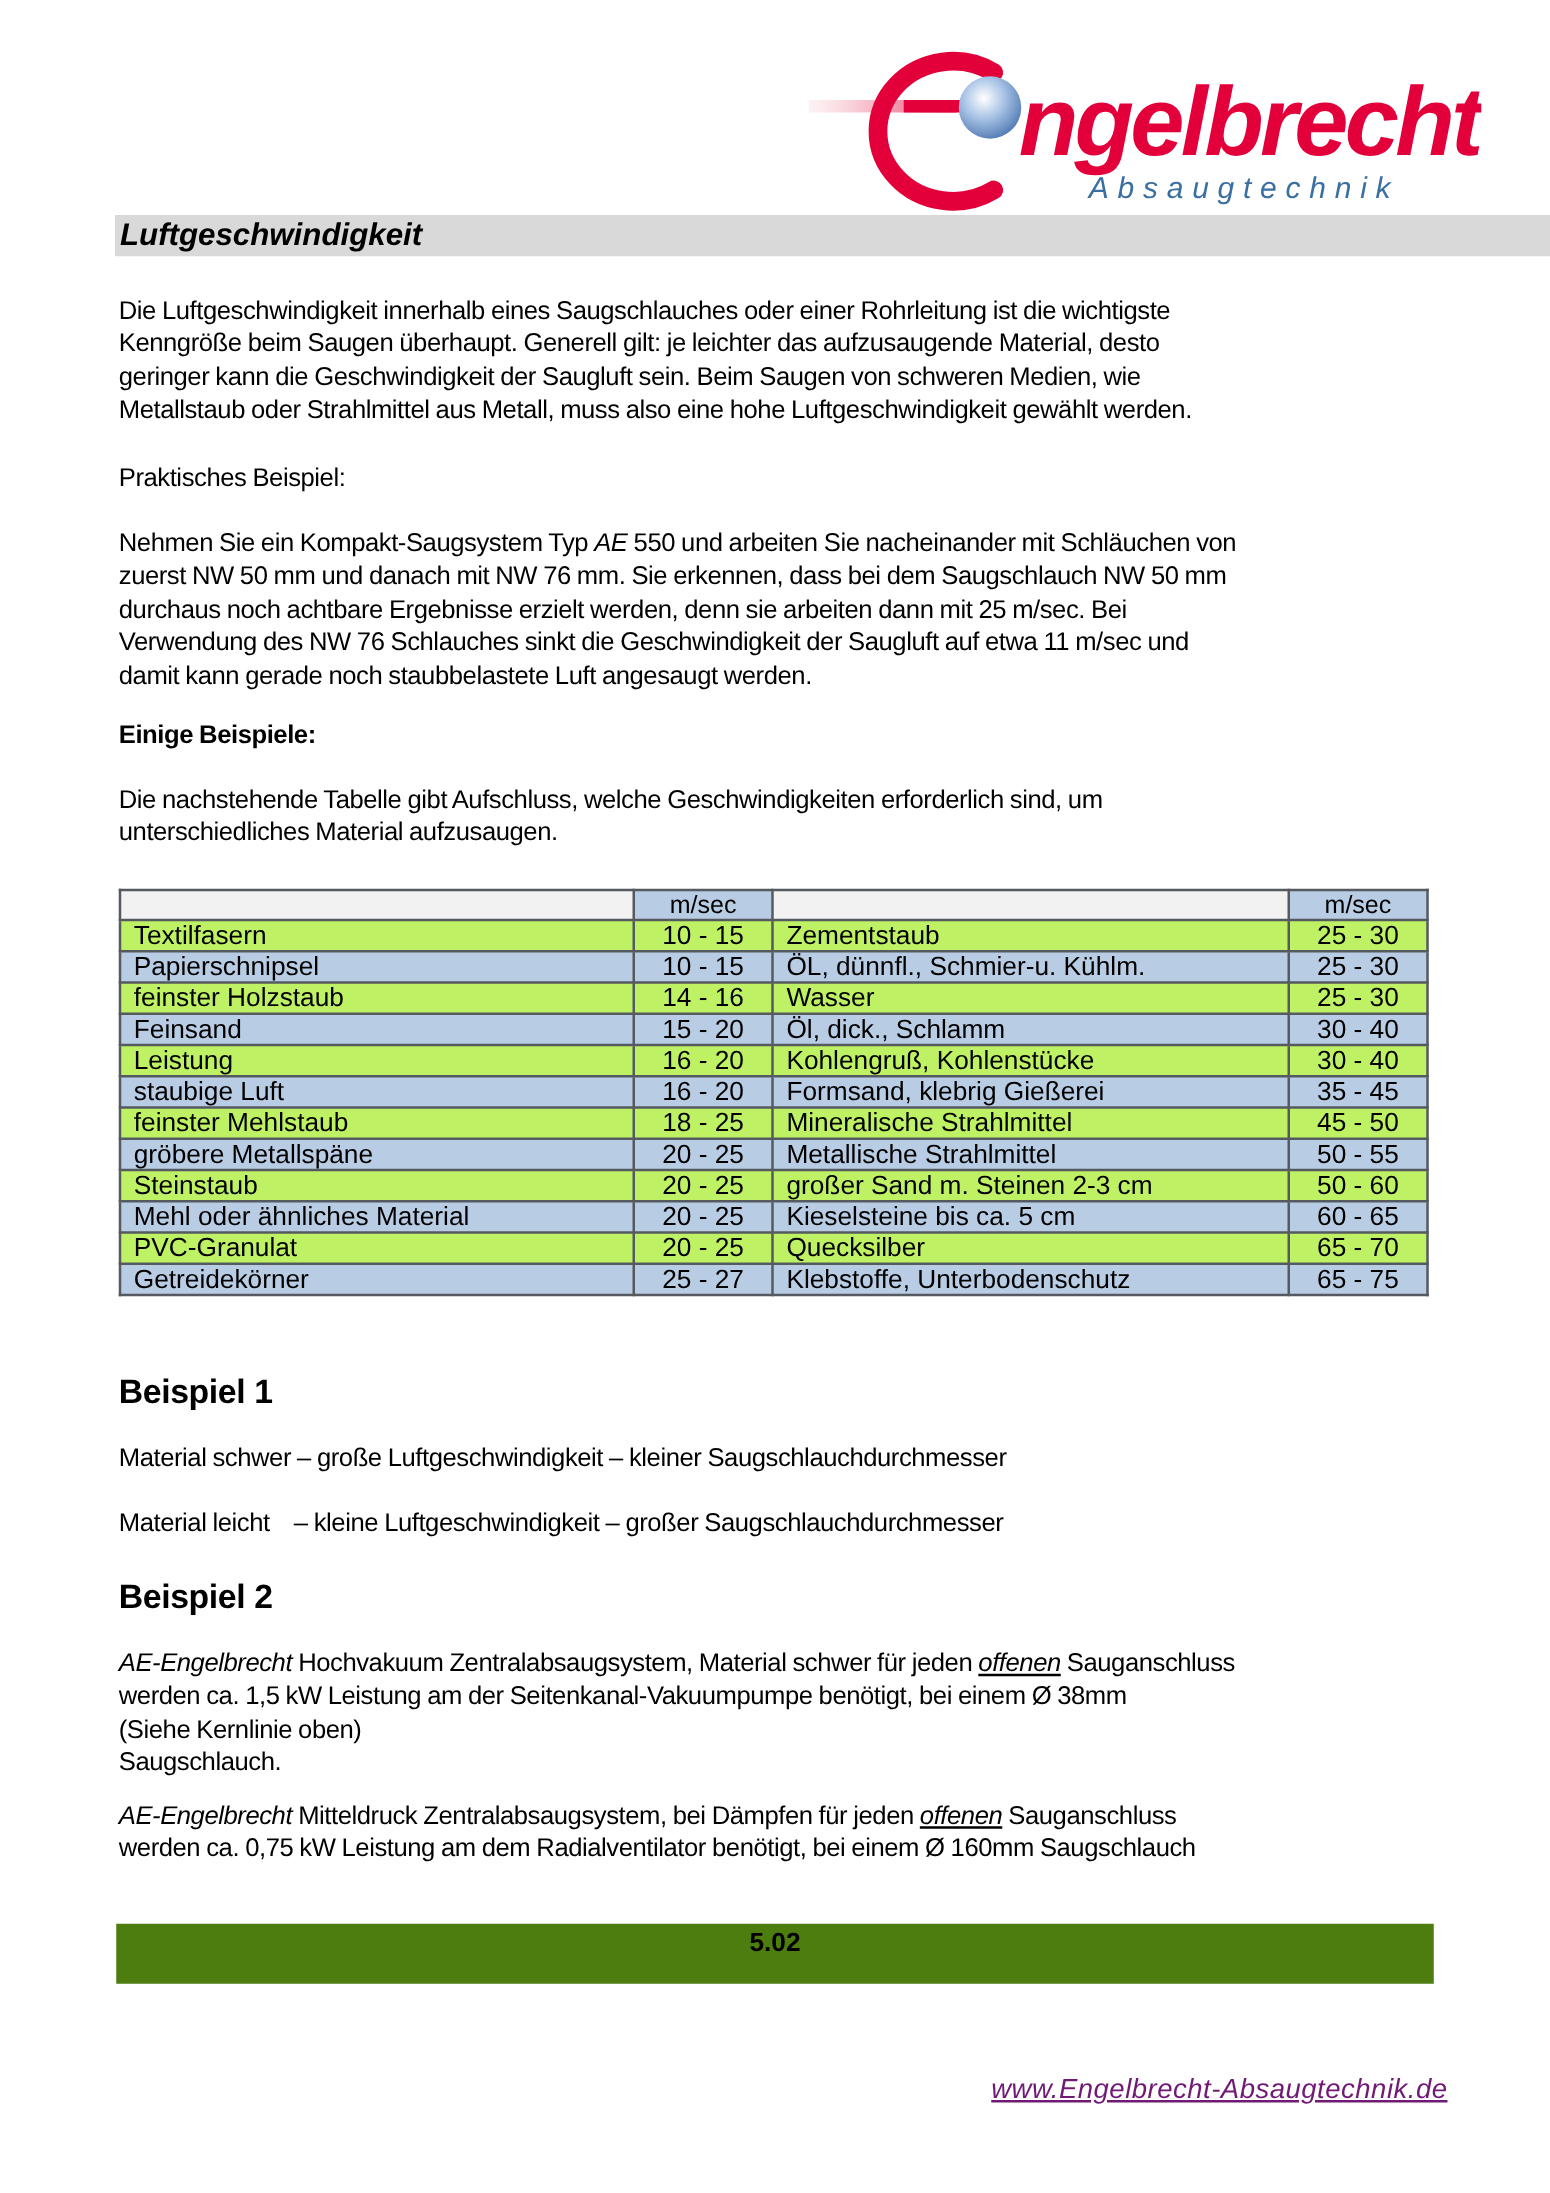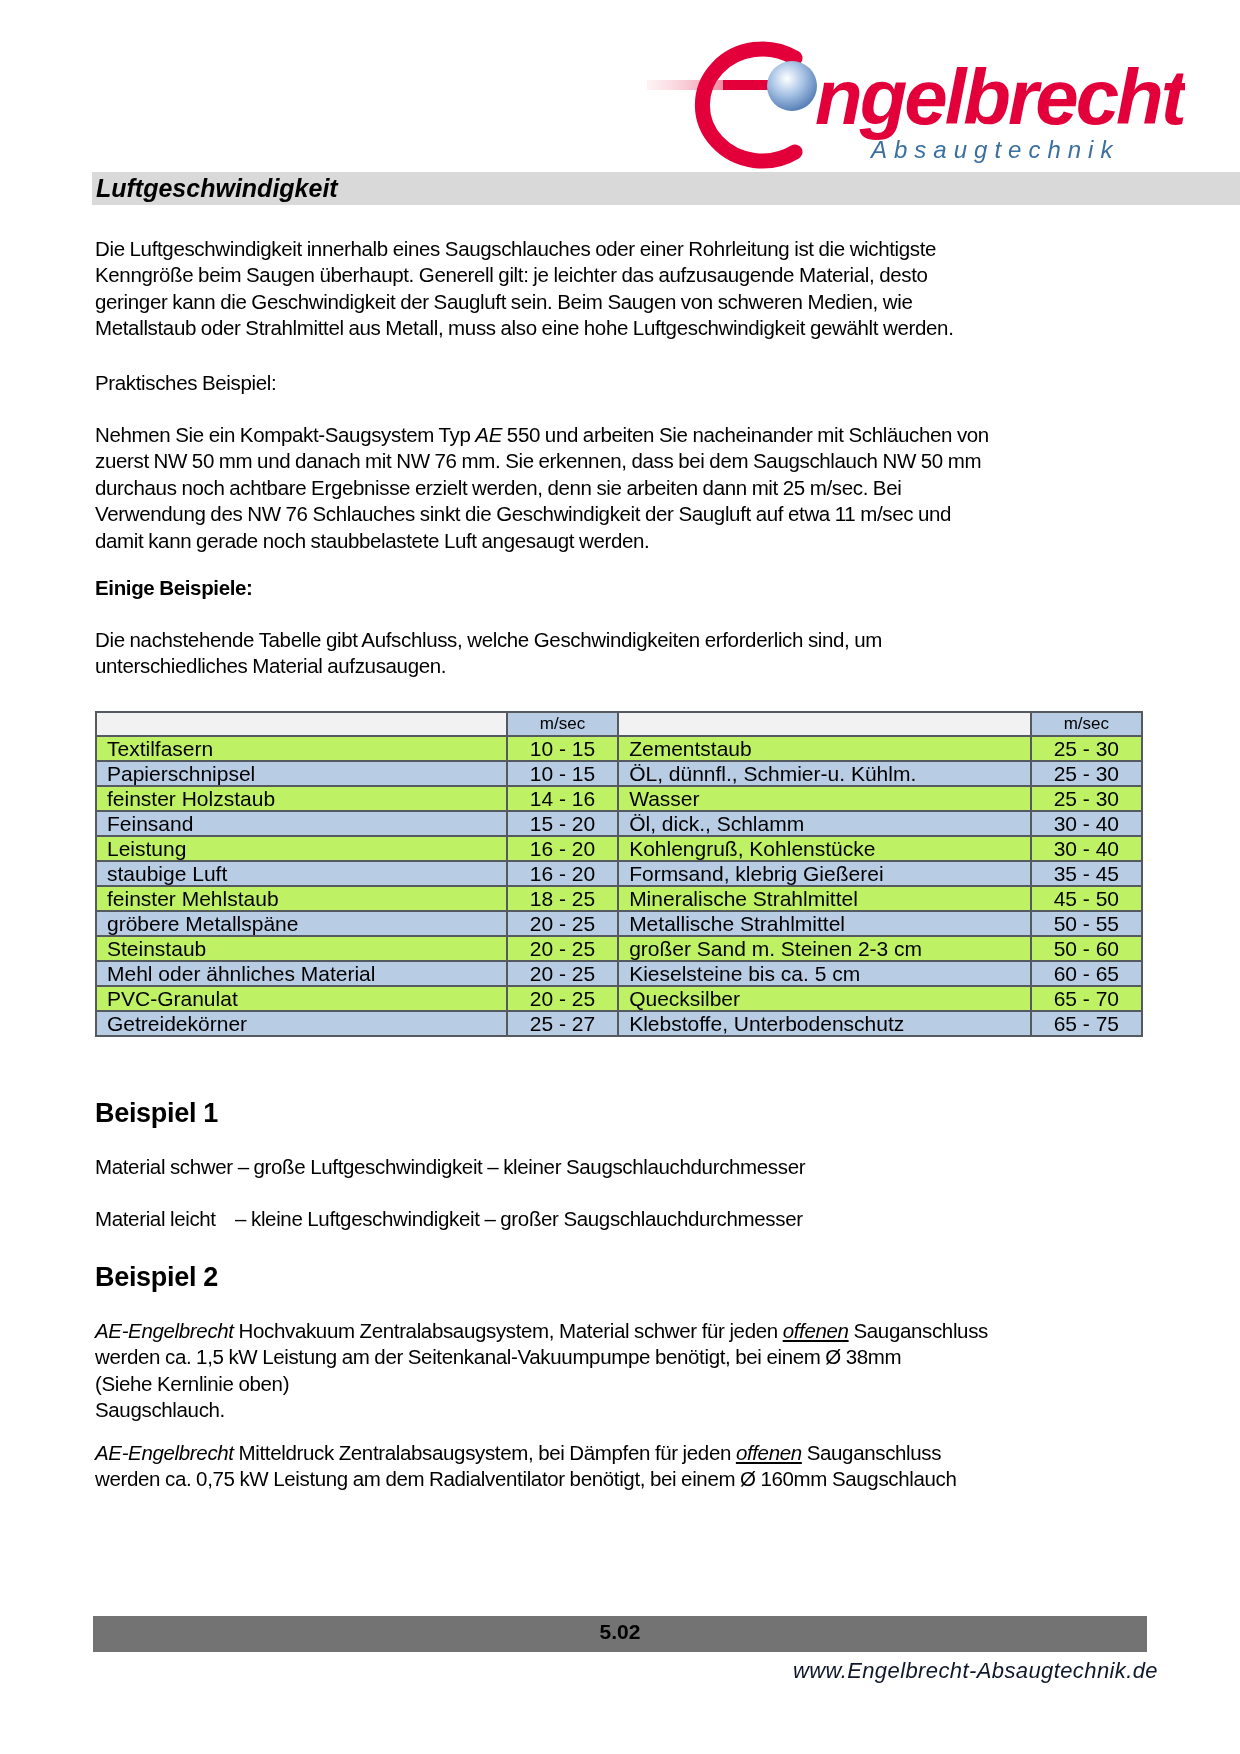--- a/index.html
+++ b/index.html
@@ -37,39 +37,39 @@
   .speed-table {
     left: 95px; top: 711px; width: 1048px;
     border-collapse: collapse;
     font-size: 21px;
   }
   .speed-table td {
     border: 2px solid #555a60;
     height: 23px; padding: 0 10px; line-height: 23px;
     white-space: nowrap;
   }
-  .speed-table tr.hdr td { height: 22px; font-size: 17px; line-height: 22px; text-align: center; margin-top: 12px; }
+  .speed-table tr.hdr td { height: 22px; font-size: 20px; line-height: 22px; text-align: center; margin-top: 12px; }
   .speed-table tr.hdr td.unit { background: #b8cce4; }
   .speed-table tr.hdr td.blank { background: #f2f2f2; }
   .speed-table tr.odd td { background: #bef264; }
   .speed-table tr.even td { background: #b8cce4; }
   .speed-table td.val { text-align: center; padding: 0 4px; }
   .c1 { width: 398px; } .c2 { width: 92px; } .c3 { width: 398px; } .c4 { width: 92px; }
 
   .h2 { left: 95px; font-size: 27px; font-weight: bold; letter-spacing: -0.3px; }
 
   
   .footer-bar {
-    left: 93px; top: 1616px; width: 1054px; height: 36px;
-    background: #737373; text-align: center;
+    left: 93px; top: 1539px; width: 1054px; height: 48px;
+    background: #4d7c0f; text-align: center;
     font-size: 21px; font-weight: bold; line-height: 32px;
   }
   .footer-url {
     right: 82px; top: 1658px;
-    font-size: 22px; font-style: italic; color: #0f172a; letter-spacing: 0.4px;
+    font-size: 22px; font-style: italic; color: #701a75; letter-spacing: 0.4px; text-decoration: underline;
   }
 </style>
 </head>
 <body>
 
 <div class="abs logo">
   <svg viewBox="0 0 540 140" xmlns="http://www.w3.org/2000/svg">
     <defs>
       <linearGradient id="streak" x1="0" x2="1" y1="0" y2="0">
         <stop offset="0" stop-color="#f4c0c8" stop-opacity="0.2"></stop>

